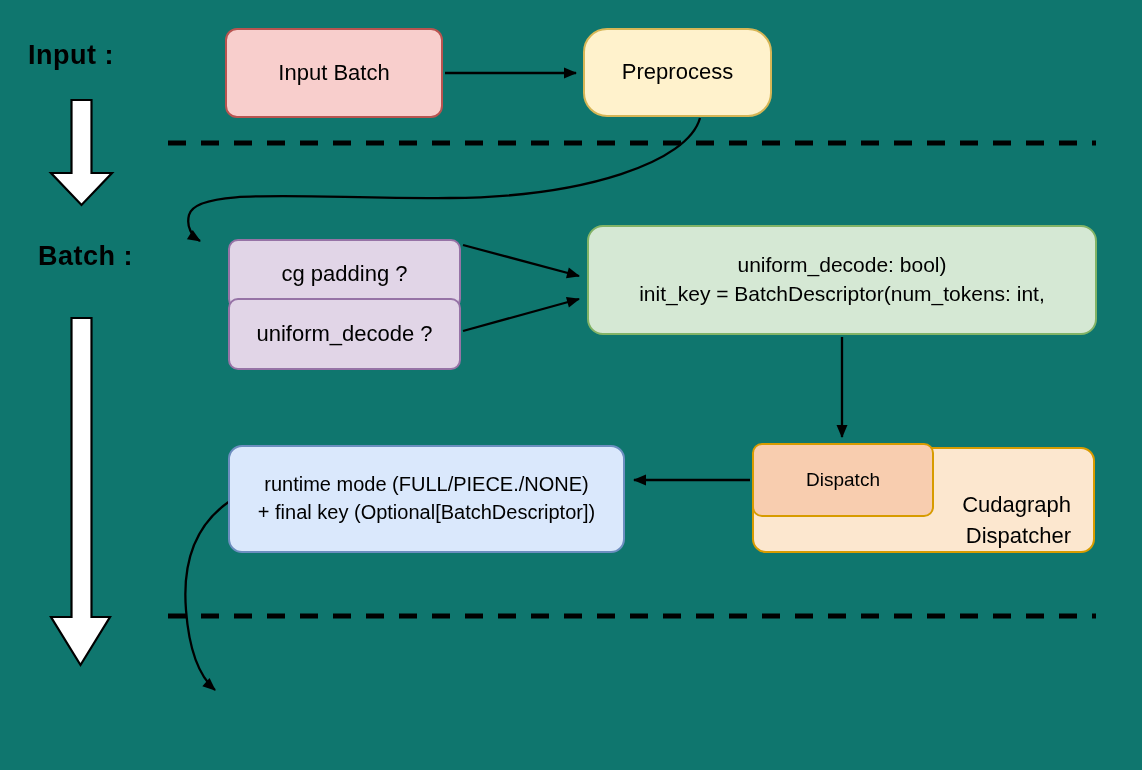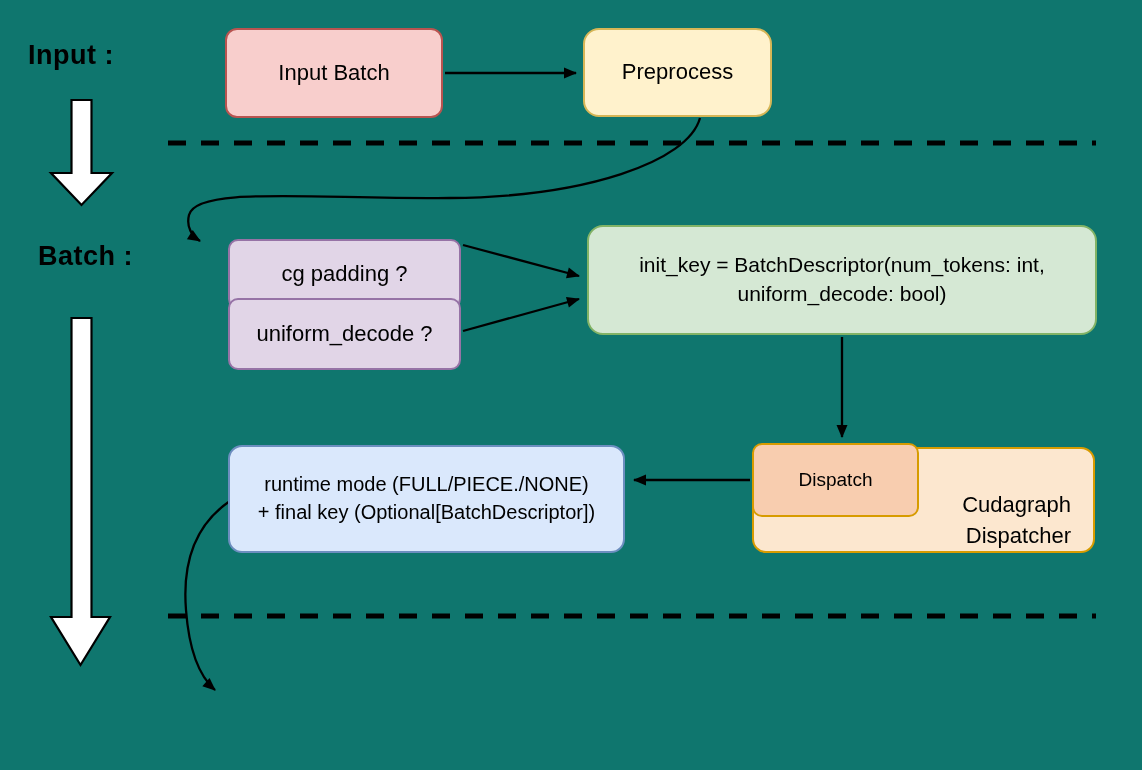--- a/index.html
+++ b/index.html
@@ -17,41 +17,41 @@
     position:absolute; box-sizing:border-box;
     display:flex; flex-direction:column; align-items:center; justify-content:center;
     text-align:center; line-height:1.38;
   }
   #node-input-batch {
     left:225px; top:28px; width:218px; height:90px;
     background:#F8CECC; border:2px solid #B85450; border-radius:12px; font-size:22px;
   }
   #node-preprocess {
     left:583px; top:28px; width:189px; height:89px;
-    background:#FFF2CC; border:2px solid #D6B656; border-radius:16px; font-size:22px;
+    background:#FFF2CC; border:2px solid #D6B656; border-radius:24px; font-size:22px;
   }
   #node-cg-padding {
     left:228px; top:210px; width:233px; height:70px;
     background:#E1D5E7; border:2px solid #9673A6; border-radius:10px; font-size:22px;margin-top:29px;
   }
   #node-uniform-decode {
     left:228px; top:298px; width:233px; height:72px;
     background:#E1D5E7; border:2px solid #9673A6; border-radius:10px; font-size:22px;
   }
   #node-init-key {
     left:587px; top:225px; width:510px; height:110px;
     background:#D5E8D4; border:2px solid #82B366; border-radius:16px; font-size:21px;
   }
   #node-dispatcher-outer {
     left:752px; top:447px; width:343px; height:106px;
     background:#FCE7CF; border:2px solid #D79B00; border-radius:14px;
     justify-content:flex-end; align-items:flex-end; padding-right:22px; font-size:22px;
   }
   #node-dispatch-inner {
-    left:752px; top:443px; width:167px; height:74px;
+    left:752px; top:443px; width:182px; height:74px;
     background:#F8CDAF; border:2px solid #D79B00; border-radius:10px; font-size:19px;
   }
   #node-runtime {
     left:228px; top:445px; width:397px; height:108px;
     background:#DAE8FC; border:2px solid #6C8EBF; border-radius:14px; font-size:20px;
   }
   #node-code {
     left:220px; top:643px; width:622px; height:109px;
     background:#F8CECC; border:2px solid #B85450; border-radius:14px;
     align-items:flex-start; justify-content:center; padding-left:5px;
@@ -100,22 +100,22 @@
 
   <div class="node" id="node-cg-padding">
     <span>cg padding ?</span>
   </div>
 
   <div class="node" id="node-uniform-decode">
     <span>uniform_decode ?</span>
   </div>
 
   <div class="node" id="node-init-key">
+    <span>uniform_decode: bool)</span>
     <span>init_key = BatchDescriptor(num_tokens: int,</span>
-    <span>uniform_decode: bool)</span>
   </div>
 
   <div class="node" id="node-dispatcher-outer">
     <span>Cudagraph</span>
     <span>Dispatcher</span>
   </div>
 
   <div class="node" id="node-dispatch-inner">
     <span>Dispatch</span>
   </div>

